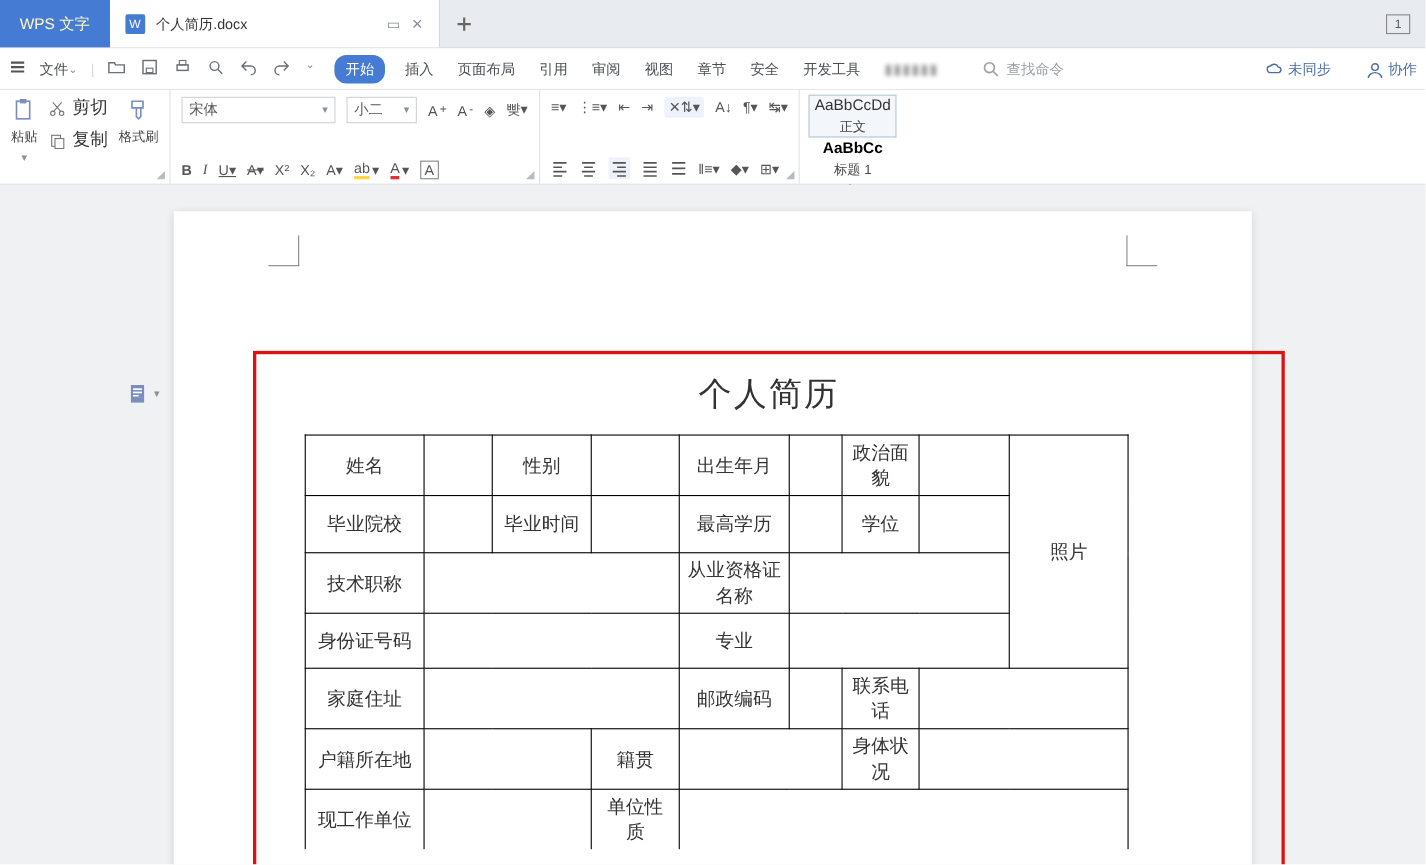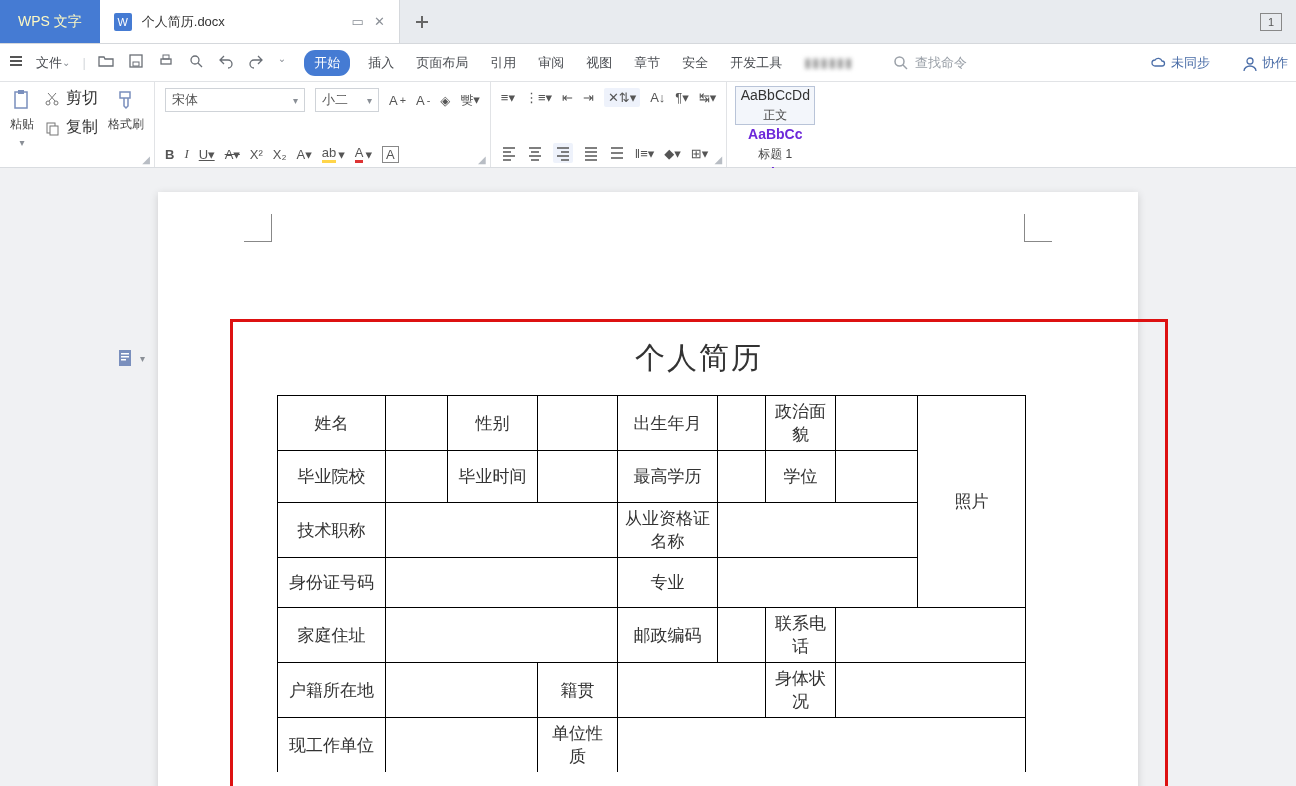--- a/index.html
+++ b/index.html
@@ -36,21 +36,21 @@
 .vbtn { display:flex; flex-direction:column; align-items:center; gap:4px; font-size:12px; color:#444; cursor:pointer; }
 .vbtn .big-ico { width:24px; height:24px; display:flex; align-items:center; justify-content:center; }
 .hrow { display:flex; gap:10px; align-items:center; color:#555; }
 .hrow .mini { cursor:pointer; display:flex; align-items:center; gap:2px; }
 .font-box, .size-box { border:1px solid #cfd3d8; height:24px; display:flex; align-items:center; padding:0 6px; font-size:13px; background:#fff; }
 .font-box { width:140px; justify-content:space-between; }
 .size-box { width:64px; justify-content:space-between; }
 .caret { color:#8a8f96; font-size:10px; }
 .style-gallery { display:flex; border-right:none; }
 .style-item { width:80px; height:66px; border:1px solid transparent; display:flex; flex-direction:column; align-items:center; justify-content:center; gap:4px; cursor:pointer; }
-.style-item .preview { color:#6d28d9; font-size:14px; }
+.style-item .preview { color:#000000; font-size:14px; }
 .style-item .preview.black { color:#333; }
 .style-item .sname { font-size:12px; color:#444; }
 .style-item.selected { border:1px solid #b9c4d8; background:#f3f6fb; }
 
 
 .doc-area { background:#f0f1f3; height: calc(786px - 44px - 38px - 86px); position:relative; overflow:hidden; display:flex; justify-content:center; }
 .page { background:#fff; margin-top:24px; width:980px; height:1200px; box-shadow:0 2px 8px rgba(0,0,0,0.15); position:relative; }
 .page .corner { position:absolute; width:28px; height:28px; }
 .page .corner.tl { top:22px; left:86px; border-left:1px solid #888; border-top:1px solid #888; transform:rotate(180deg);}
 .page .corner.tr { top:22px; right:86px; border-right:1px solid #888; border-top:1px solid #888; transform:rotate(180deg);}

